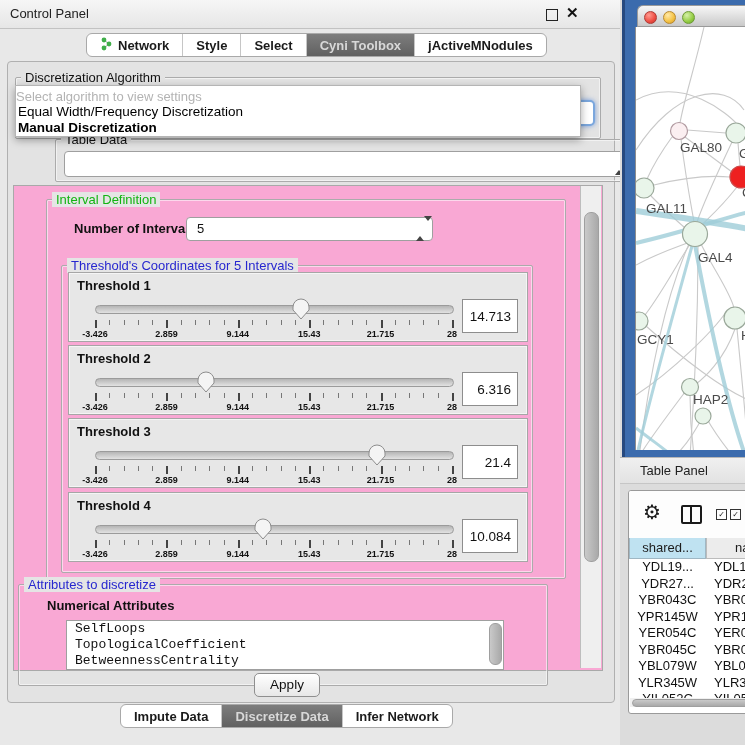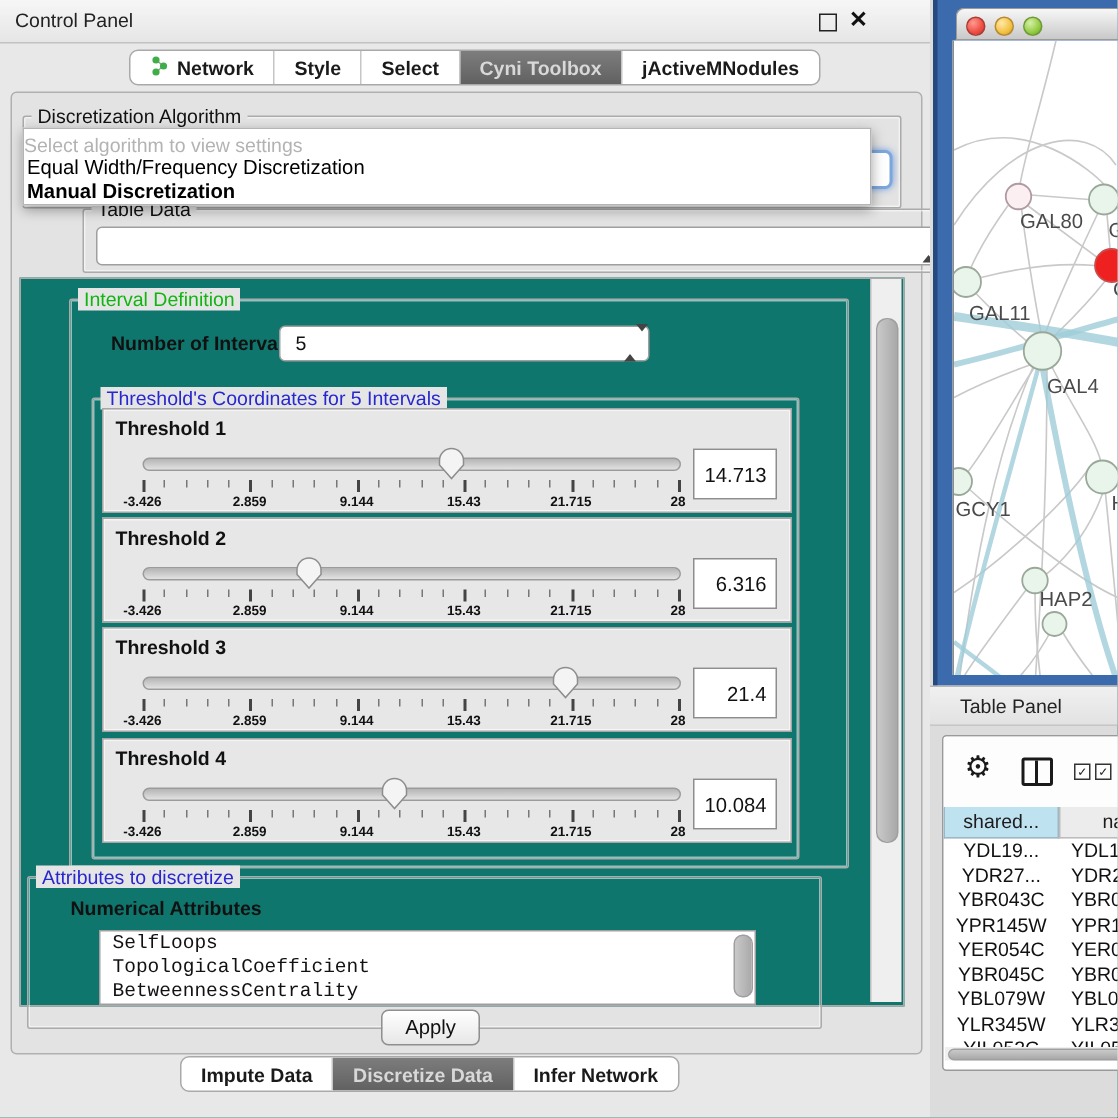--- a/index.html
+++ b/index.html
@@ -48,21 +48,21 @@
   #tabledata-group{left:7px;top:77px;width:584px;height:41px;margin-left:40px;}
   .combo{position:absolute;background:#fff;border:1px solid #9f9f9f;border-radius:4px;}
   .combo .cval{position:absolute;left:10px;top:3px;font-size:13px;color:#111;white-space:nowrap;}
   .spin{position:absolute;right:7px;top:3px;width:9px;color:#333;}
   .spin .up,.spin .dn{width:0;height:0;border-left:4px solid transparent;border-right:4px solid transparent;}
   .spin .up{border-bottom:5px solid #444;margin-bottom:3px;}
   .spin .dn{border-top:5px solid #444;}
   #tabledata-combo{left:8px;top:11px;width:566px;height:24px;}
 
   
-  #scroll-panel{left:5px;top:123px;width:588px;height:484px;border:1px solid #a9a9a9;background:#0f766e;}
+  #scroll-panel{left:5px;top:123px;width:588px;height:484px;border:1px solid #a9a9a9;background:#f9a8d4;}
   #vscroll{left:566px;top:0px;width:20px;height:482px;border-left:1px solid #bdbdbd;background:#efefef;}
   #vscroll .thumb{position:absolute;left:3px;top:26px;width:13px;height:348px;border-radius:7px;
     background:linear-gradient(90deg,#c9c9c9,#a9a9a9);border:1px solid #9f9f9f;}
 
   #interval-group{left:32px;top:13px;width:518px;height:378px;}
   #interval-group .glabel,#attr-group .glabel{background:#e5e5e5;}
   #noi-label{left:27px;top:21px;font-weight:bold;font-size:13px;}
   #noi-combo{left:139px;top:17px;width:245px;height:22px;}
 
   #thresholds-group{left:14px;top:65px;width:470px;height:306px;}

